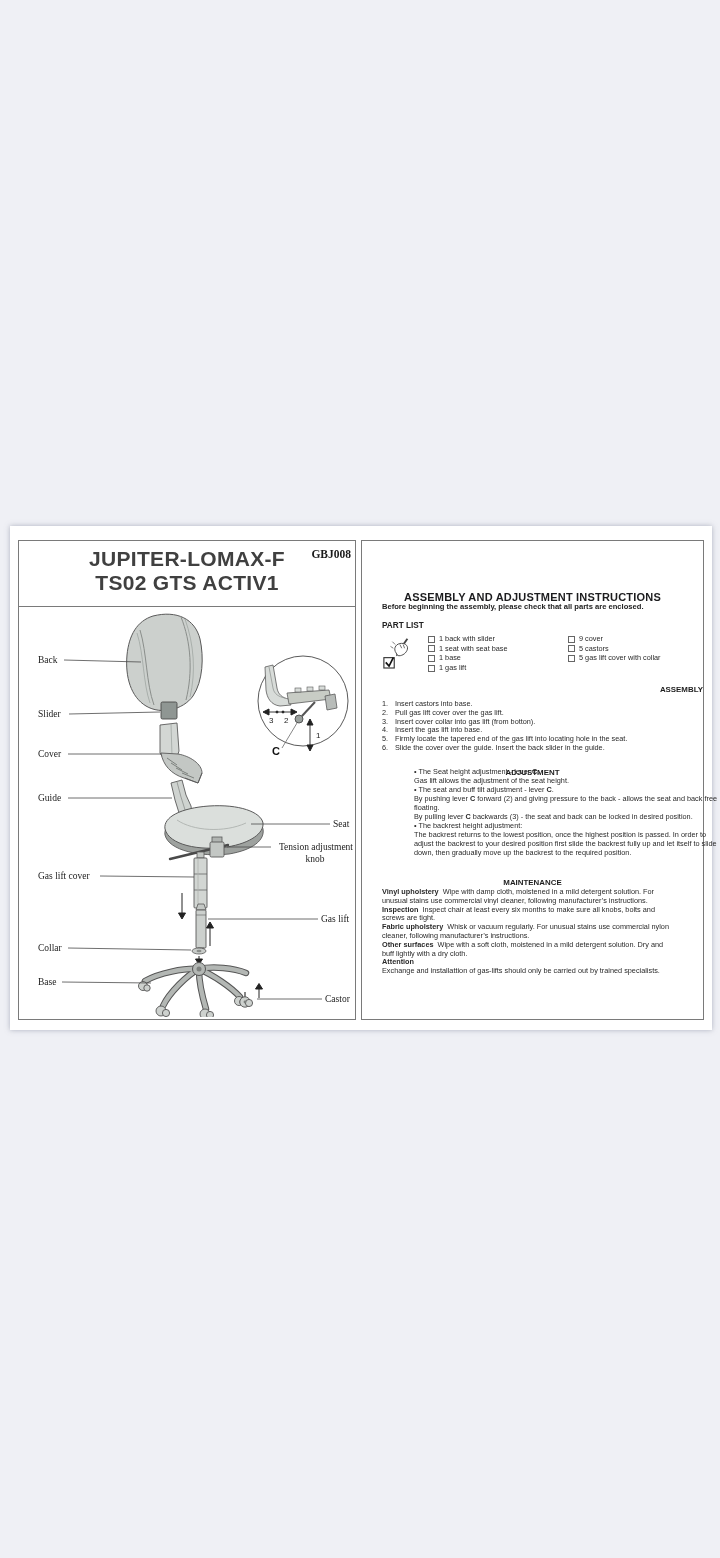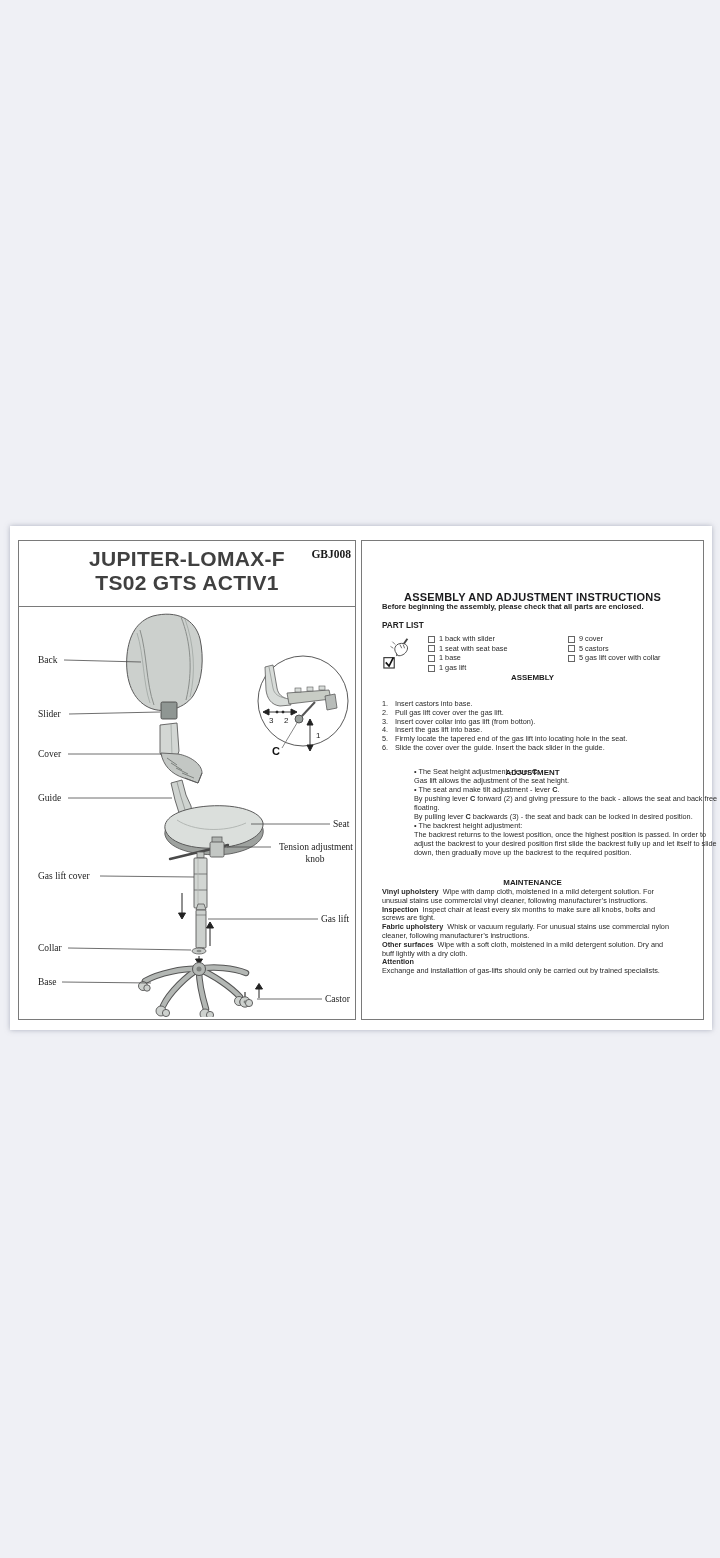--- a/index.html
+++ b/index.html
@@ -19,21 +19,21 @@
   
   .r-head{position:absolute;top:31px;left:0;width:100%;text-align:center;font-size:11px;font-weight:bold;letter-spacing:.2px;color:#1c1c1e;margin-top:19px;}
   .r-intro{position:absolute;top:61px;left:20px;font-size:7.6px;font-weight:bold;white-space:nowrap;color:#222;}
   .pl-title{position:absolute;top:80px;left:20px;font-size:8.2px;font-weight:bold;color:#222;}
   .hand{position:absolute;top:92px;left:20px;}
   .pl-col{position:absolute;top:93px;font-size:7.3px;line-height:9.6px;color:#2a2a2a;}
   .pl-col.c1{left:66px;} .pl-col.c2{left:206px;}
   .plrow{display:flex;gap:4px;align-items:flex-start;}
   .cb{width:5px;height:5px;border:1px solid #666;margin-top:1.8px;flex:none;background:#fff;}
   .sec-title{position:absolute;left:0;width:100%;text-align:center;font-size:7.9px;font-weight:bold;color:#1d1d1d;}
-  .t-assembly{top:132px;} .t-adjust{top:227px;} .t-maint{top:337px;}
+  .t-assembly{top:144px;text-align:right;} .t-adjust{top:227px;} .t-maint{top:337px;}
   ol.steps{position:absolute;top:159px;left:20px;width:318px;margin:0;padding:0;list-style:none;font-size:7.3px;line-height:8.8px;color:#2a2a2a;}
   ol.steps li{display:flex;}
   ol.steps .num{width:13px;flex:none;}
   .paras{position:absolute;left:20px;font-size:7.3px;line-height:9px;color:#2a2a2a;}
   .paras.adjust{top:226px;width:307px;margin-left:32px;}
   .paras.maint{top:347px;width:292px;line-height:8.8px;}
   .paras p{margin:0;}
   .b{font-weight:bold;}
 </style>
 </head>
@@ -313,21 +313,21 @@
           <span class="num">6.</span>
           <span>Slide the cover over the guide. Insert the back slider in the guide.</span>
         </li>
       </ol>
 
     <div class="sec-title t-adjust">ADJUSTMENT</div>
     <div class="paras adjust">
 
     <p><span>• The Seat height adjustment - lever </span><span class="b">C</span><span>.</span></p>
         <p><span>Gas lift allows the adjustment of the seat height.</span></p>
-        <p><span>• The seat and make tilt adjustment - lever </span><span class="b">C</span><span>.</span></p>
+        <p><span>• The seat and buff tilt adjustment - lever </span><span class="b">C</span><span>.</span></p>
         <p><span>By pushing lever </span><span class="b">C</span><span> forward (2) and giving pressure to the back - allows the seat and back free floating.</span></p>
         <p><span>By pulling lever </span><span class="b">C</span><span> backwards (3) - the seat and back can be locked in desired position.</span></p>
         <p><span>• The backrest height adjustment:</span></p>
         <p><span>The backrest returns to the lowest position, once the highest position is passed. In order to adjust the backrest to your desired position first slide the backrest fully up and let itself to slide down, then gradually move up the backrest to the required position.</span></p>
       </div>
 
     <div class="sec-title t-maint">MAINTENANCE</div>
     <div class="paras maint">
 
     <p><span class="b">Vinyl upholstery</span><span>&nbsp; Wipe with damp cloth, moistened in a mild detergent solution. For unusual stains use commercial vinyl cleaner, following manufacturer’s instructions.</span></p>

